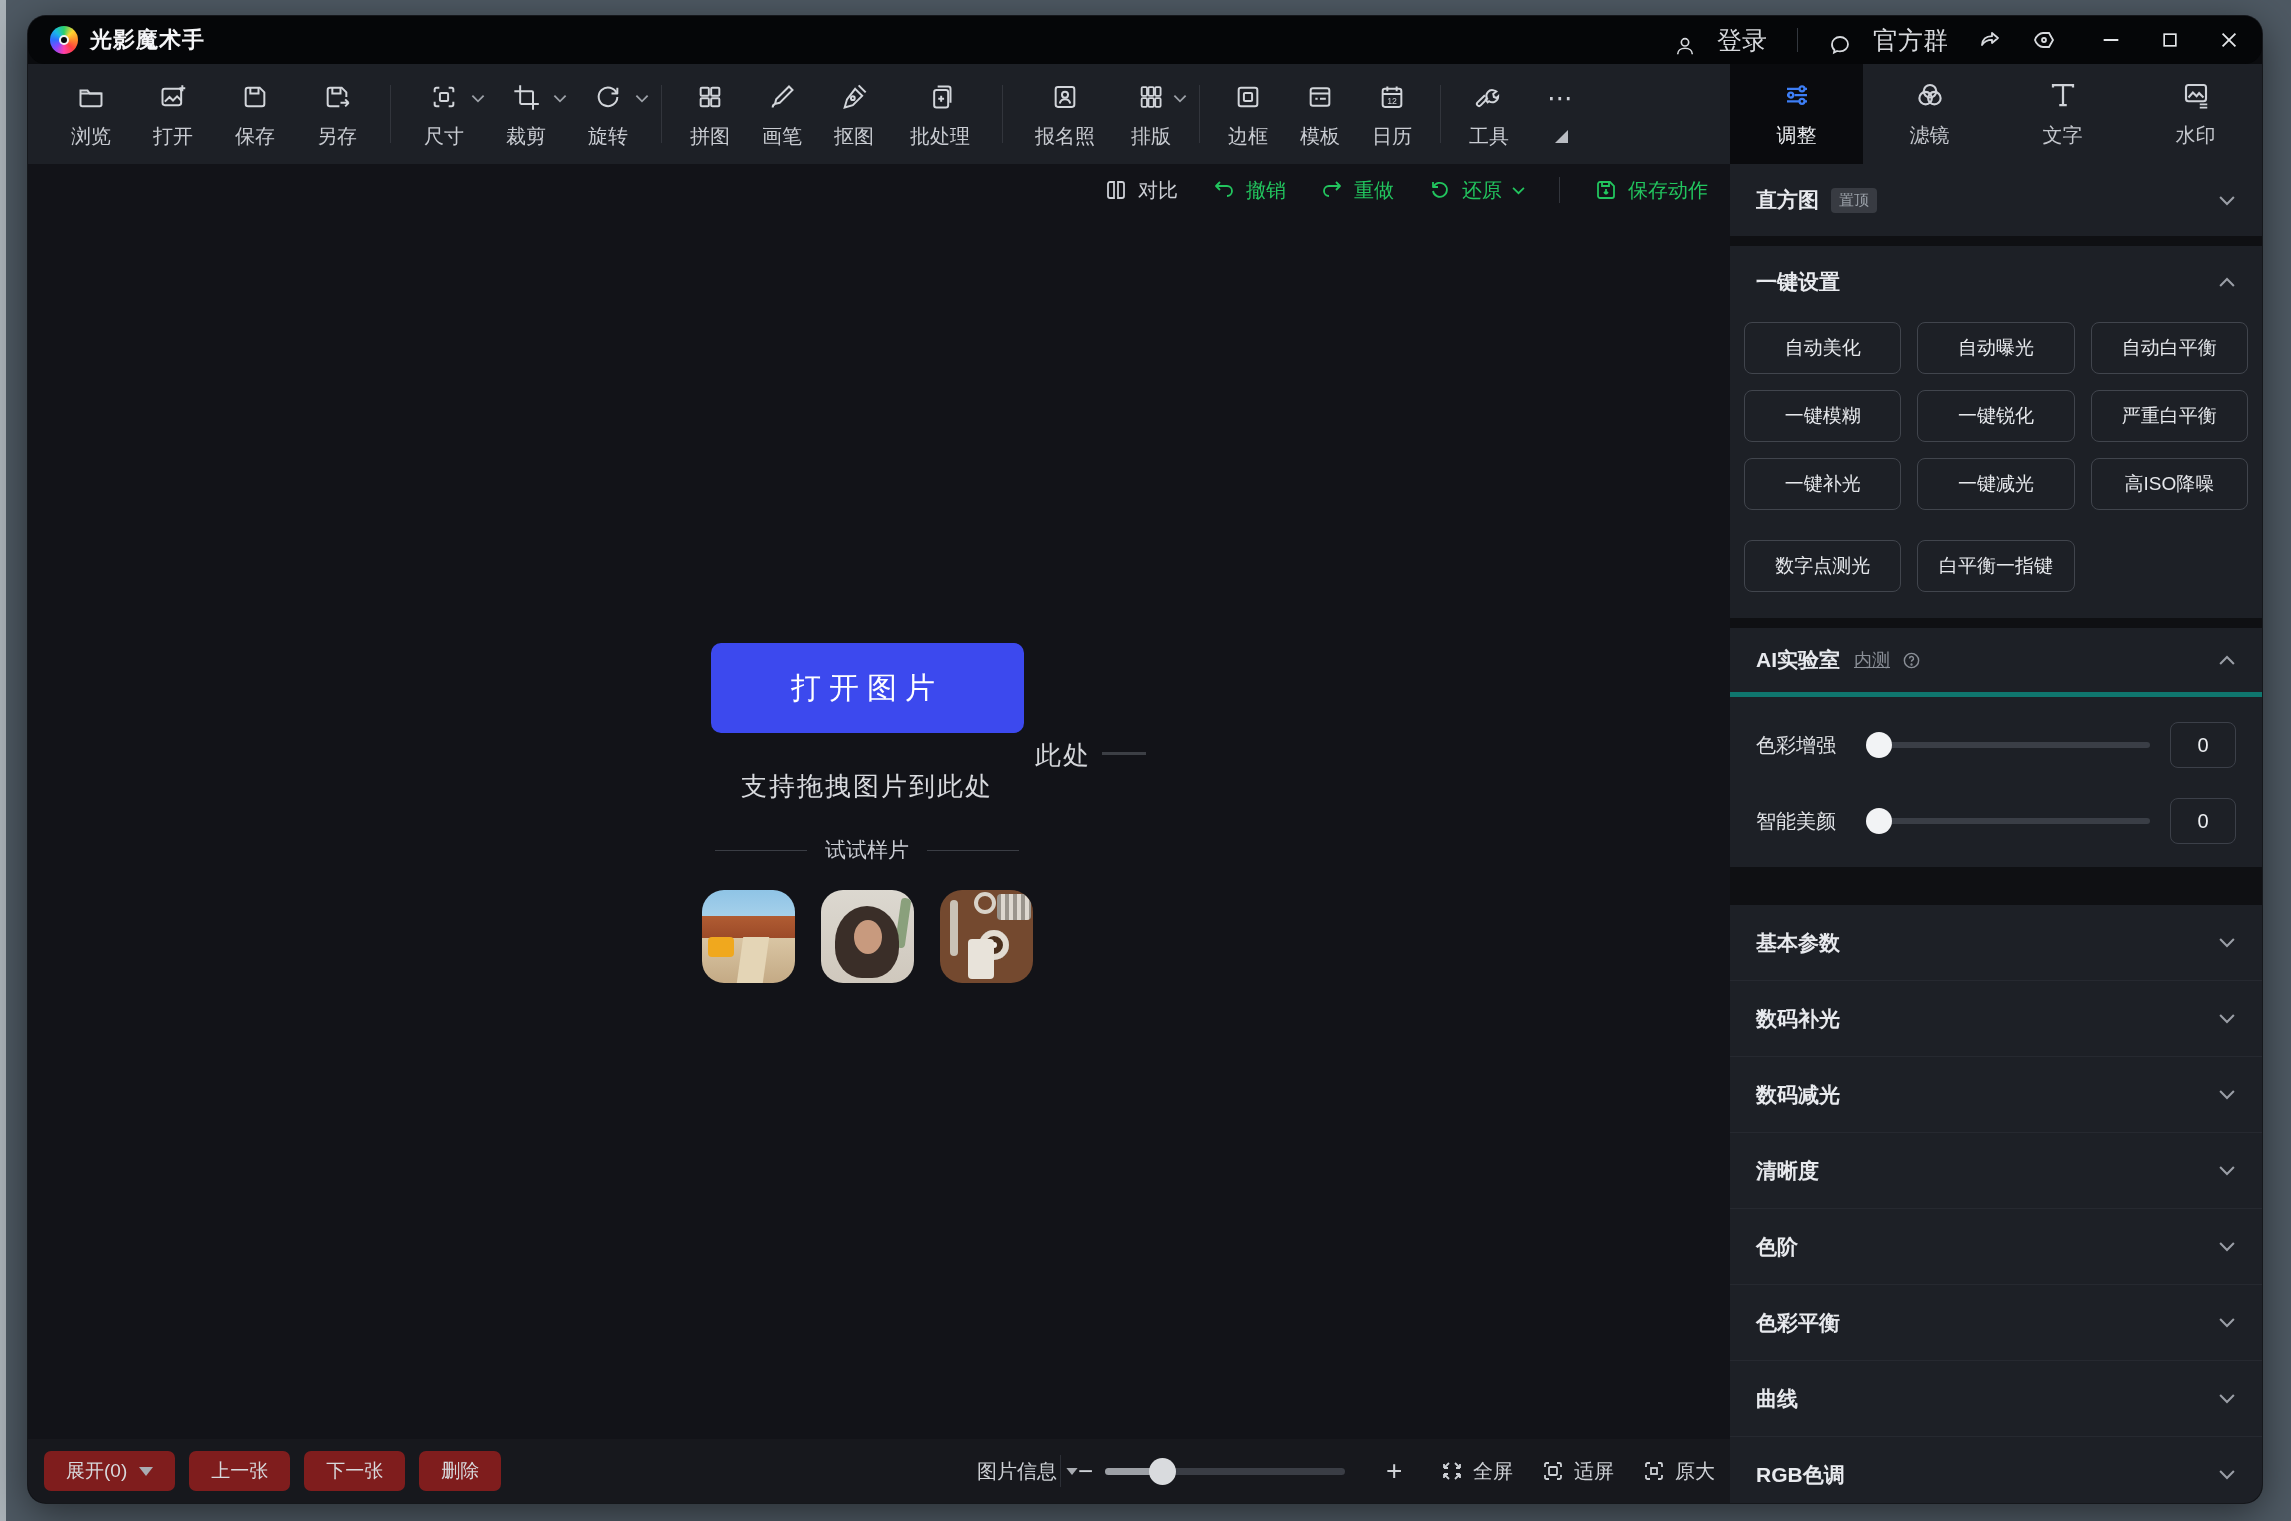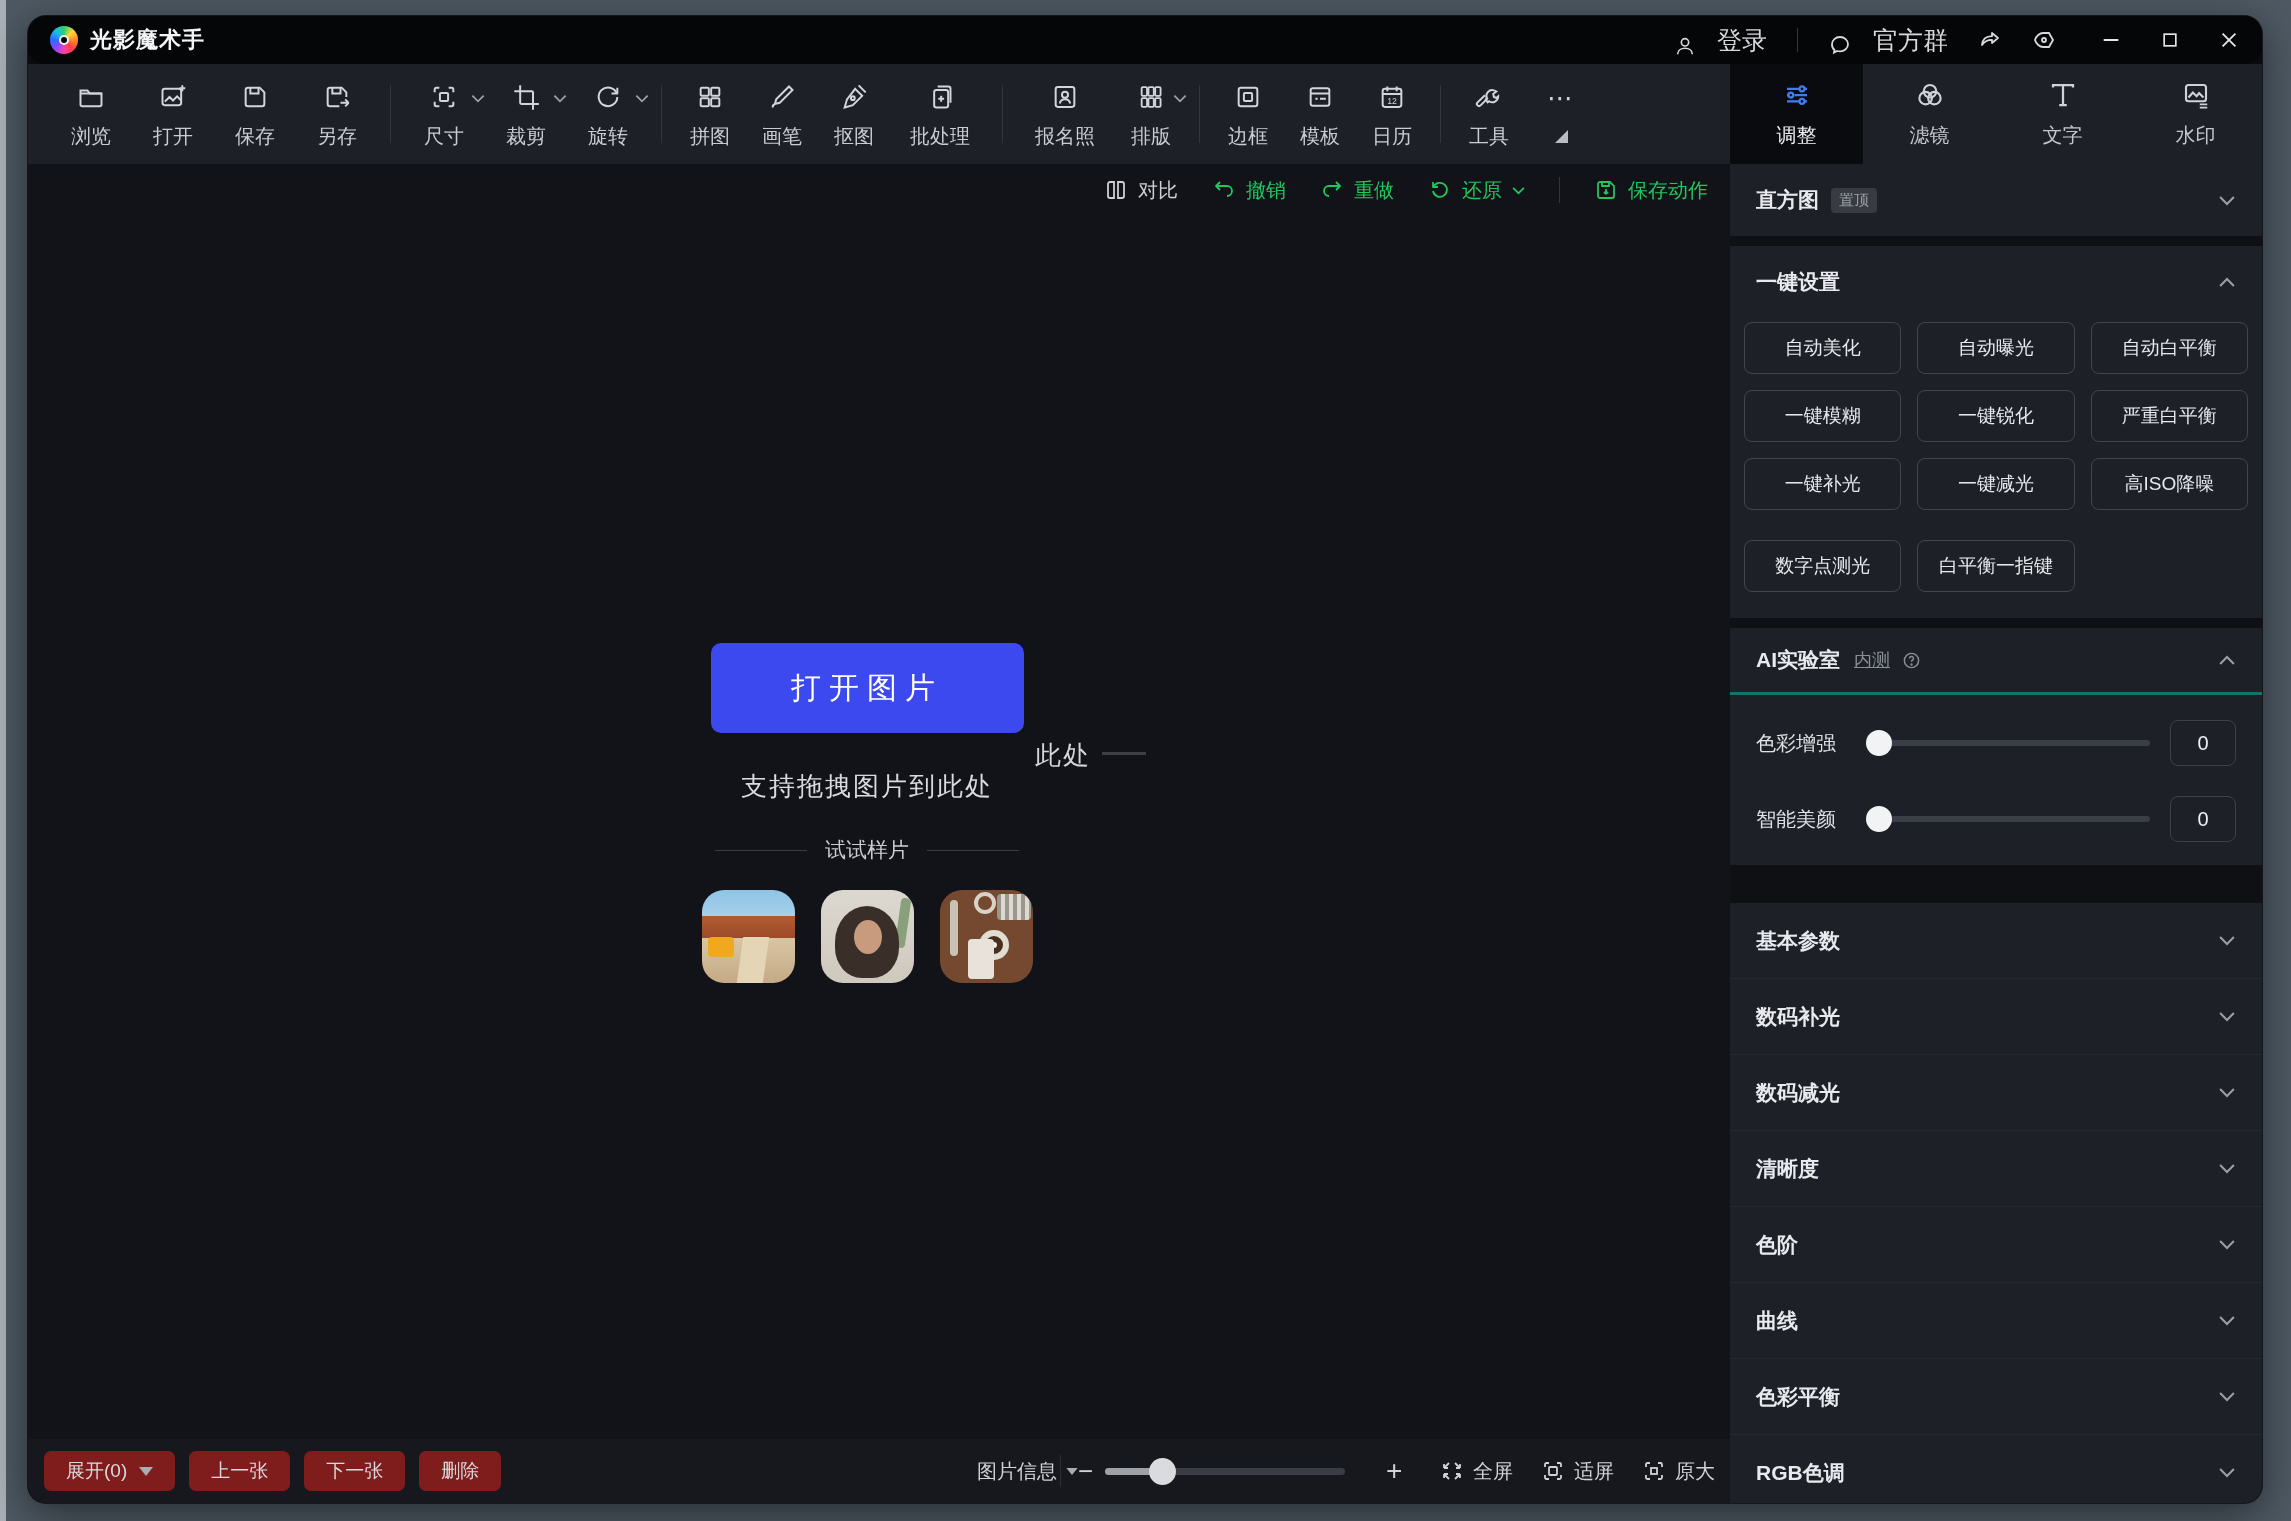--- a/index.html
+++ b/index.html
@@ -100,21 +100,21 @@
   .pgroup{background:#1d2026;}
   .pgap{height:10px;background:#0f1013;flex:0 0 auto;}
   .prow{display:flex;align-items:center;padding:0 26px;justify-content:space-between;}
   .ptitle{color:#e8eaee;font-size:21px;font-weight:700;display:flex;align-items:center;gap:12px;}
   .chev{color:#9a9ea6;}
   .badge{background:#383b42;color:#9aa0a8;font-size:15px;font-weight:400;padding:3px 8px;border-radius:4px;}
   .hist-row{height:72px;}
   .oneclick-header{height:72px;}
   .btn-grid{display:grid;grid-template-columns:repeat(3,1fr);gap:16px;padding:4px 14px 26px 14px;}
   .pill{height:52px;border:1px solid #41454d;border-radius:8px;background:transparent;color:#e6e8ec;font-size:19px;display:flex;align-items:center;justify-content:center;cursor:pointer;white-space:nowrap;font-family:inherit;}
-  .ailab-header{height:64px;border-bottom:3px solid #0f766e;}
+  .ailab-header{height:64px;border-bottom:5px solid #0f766e;}
   .beta{color:#8a8f97;font-size:18px;font-weight:400;margin-left:2px;text-decoration:underline;}
   .help{color:#8a8f97;}
   .slider-row{height:76px;display:flex;align-items:center;padding:0 26px;}
   .slabel{color:#dfe1e5;font-size:20px;width:96px;flex:0 0 auto;}
   .strack{flex:1;height:6px;border-radius:3px;background:#3a3e46;position:relative;margin:0 20px 0 14px;}
   .sknob{position:absolute;left:0;top:-10px;width:26px;height:26px;border-radius:50%;background:#f2f3f5;}
   .svalbox{width:64px;height:44px;border:1px solid #3c4049;border-radius:8px;color:#eef0f3;font-size:20px;display:flex;align-items:center;justify-content:center;flex:0 0 auto;}
   .sections .prow{height:75px;}
   .sections .prow + .prow{border-top:1px solid #262930;}
   .sections .ptitle{font-weight:700;font-size:21px;}
@@ -689,29 +689,29 @@
         </div>
         <div class="prow">
           <span class="ptitle">色阶</span>
           <span class="chev icon">
               <svg width="18" height="11" viewBox="0 0 12 8">
                 <path d="M1 1.5L6 6.5L11 1.5" fill="none" stroke="currentColor" stroke-width="1.5"></path>
               </svg>
             </span>
         </div>
         <div class="prow">
+          <span class="ptitle">色彩平衡</span>
+          <span class="chev icon">
+              <svg width="18" height="11" viewBox="0 0 12 8">
+                <path d="M1 1.5L6 6.5L11 1.5" fill="none" stroke="currentColor" stroke-width="1.5"></path>
+              </svg>
+            </span>
+        </div>
+        <div class="prow">
           <span class="ptitle">曲线</span>
-          <span class="chev icon">
-              <svg width="18" height="11" viewBox="0 0 12 8">
-                <path d="M1 1.5L6 6.5L11 1.5" fill="none" stroke="currentColor" stroke-width="1.5"></path>
-              </svg>
-            </span>
-        </div>
-        <div class="prow">
-          <span class="ptitle">色彩平衡</span>
           <span class="chev icon">
               <svg width="18" height="11" viewBox="0 0 12 8">
                 <path d="M1 1.5L6 6.5L11 1.5" fill="none" stroke="currentColor" stroke-width="1.5"></path>
               </svg>
             </span>
         </div>
         <div class="prow">
           <span class="ptitle">RGB色调</span>
           <span class="chev icon">
               <svg width="18" height="11" viewBox="0 0 12 8">

